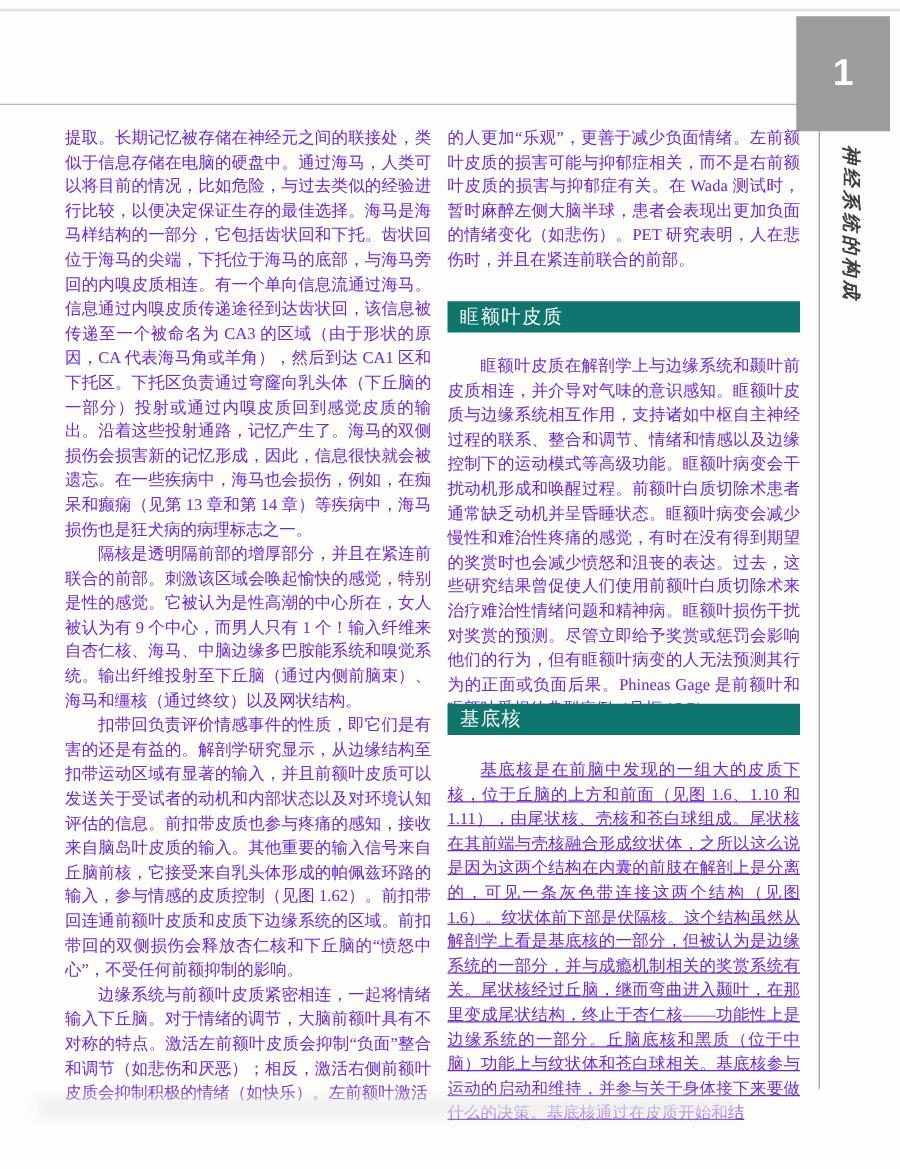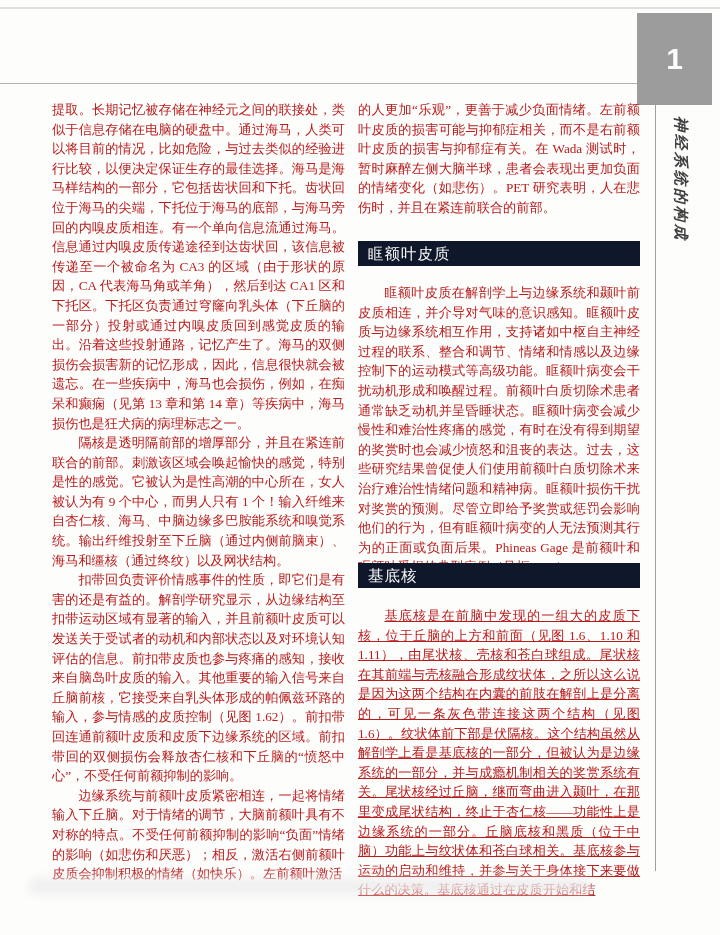--- a/index.html
+++ b/index.html
@@ -43,36 +43,36 @@
     position: absolute; left: 690px; top: 116px;
     transform: rotate(90deg); transform-origin: 0 0;
     white-space: nowrap;
     font-family: "Liberation Serif", "DejaVu Serif", serif;
     font-style: italic; font-weight: bold;
     font-size: 15px; letter-spacing: 3px; color: #3f3f3f;
   }
   
   .col {
     position: absolute;
-    color: #b91c1c;
+    color: #6d28d9;
     font-size: 13.2px;
     line-height: 19.6px;
     text-align: justify;
   }
   .col p { margin: 0; }
   .col p.indent { text-indent: 2em; }
   .col-left  { left: 52px;  top: 100px; width: 293px; }
   .rc-block  { position: absolute; left: 358px; width: 282px; }
   .rc-intro  { top: 100px; }
   .rc-par-1  { top: 283px; }
   .rc-par-2  { top: 606px; text-decoration: underline; }
   
   .section-bar {
     position: absolute; left: 358px; width: 282px; height: 25px;
-    background: #0f172a;
+    background: #0f766e;
     color: #fafafa;
     font-family: "Liberation Sans", sans-serif;
     font-size: 15.5px; line-height: 25px;
     padding-left: 10px; box-sizing: border-box;
     letter-spacing: 1px;
   }
   .bar-1 { top: 241px; }
   .bar-2 { top: 563px; }
 </style>
 </head>
@@ -89,21 +89,21 @@
   </div>
 
   <div class="side-rule"></div>
 
   <div class="side-title">神经系统的构成</div>
 
   <div class="col col-left">
     <p>提取。长期记忆被存储在神经元之间的联接处，类似于信息存储在电脑的硬盘中。通过海马，人类可以将目前的情况，比如危险，与过去类似的经验进行比较，以便决定保证生存的最佳选择。海马是海马样结构的一部分，它包括齿状回和下托。齿状回位于海马的尖端，下托位于海马的底部，与海马旁回的内嗅皮质相连。有一个单向信息流通过海马。信息通过内嗅皮质传递途径到达齿状回，该信息被传递至一个被命名为 CA3 的区域（由于形状的原因，CA 代表海马角或羊角），然后到达 CA1 区和下托区。下托区负责通过穹窿向乳头体（下丘脑的一部分）投射或通过内嗅皮质回到感觉皮质的输出。沿着这些投射通路，记忆产生了。海马的双侧损伤会损害新的记忆形成，因此，信息很快就会被遗忘。在一些疾病中，海马也会损伤，例如，在痴呆和癫痫（见第 13 章和第 14 章）等疾病中，海马损伤也是狂犬病的病理标志之一。</p>
     <p class="indent">隔核是透明隔前部的增厚部分，并且在紧连前联合的前部。刺激该区域会唤起愉快的感觉，特别是性的感觉。它被认为是性高潮的中心所在，女人被认为有 9 个中心，而男人只有 1 个！输入纤维来自杏仁核、海马、中脑边缘多巴胺能系统和嗅觉系统。输出纤维投射至下丘脑（通过内侧前脑束）、海马和缰核（通过终纹）以及网状结构。</p>
     <p class="indent">扣带回负责评价情感事件的性质，即它们是有害的还是有益的。解剖学研究显示，从边缘结构至扣带运动区域有显著的输入，并且前额叶皮质可以发送关于受试者的动机和内部状态以及对环境认知评估的信息。前扣带皮质也参与疼痛的感知，接收来自脑岛叶皮质的输入。其他重要的输入信号来自丘脑前核，它接受来自乳头体形成的帕佩兹环路的输入，参与情感的皮质控制（见图 1.62）。前扣带回连通前额叶皮质和皮质下边缘系统的区域。前扣带回的双侧损伤会释放杏仁核和下丘脑的“愤怒中心”，不受任何前额抑制的影响。</p>
-    <p class="indent">边缘系统与前额叶皮质紧密相连，一起将情绪输入下丘脑。对于情绪的调节，大脑前额叶具有不对称的特点。不受任何前额抑制的影响“负面”情绪的影响（如悲伤和厌恶）；相反，激活右侧前额叶皮质会抑制积极的情绪（如快乐）。左前额叶激活</p>
+    <p class="indent">边缘系统与前额叶皮质紧密相连，一起将情绪输入下丘脑。对于情绪的调节，大脑前额叶具有不对称的特点。激活左前额叶皮质会抑制“负面”整合和调节（如悲伤和厌恶）；相反，激活右侧前额叶皮质会抑制积极的情绪（如快乐）。左前额叶激活</p>
   </div>
 
   <div class="col rc-block rc-intro">
     <p>的人更加“乐观”，更善于减少负面情绪。左前额叶皮质的损害可能与抑郁症相关，而不是右前额叶皮质的损害与抑郁症有关。在 Wada 测试时，暂时麻醉左侧大脑半球，患者会表现出更加负面的情绪变化（如悲伤）。PET 研究表明，人在悲伤时，并且在紧连前联合的前部。</p>
   </div>
 
   <div class="section-bar bar-1">眶额叶皮质</div>
 
   <div class="col rc-block rc-par-1">
     <p class="indent">眶额叶皮质在解剖学上与边缘系统和颞叶前皮质相连，并介导对气味的意识感知。眶额叶皮质与边缘系统相互作用，支持诸如中枢自主神经过程的联系、整合和调节、情绪和情感以及边缘控制下的运动模式等高级功能。眶额叶病变会干扰动机形成和唤醒过程。前额叶白质切除术患者通常缺乏动机并呈昏睡状态。眶额叶病变会减少慢性和难治性疼痛的感觉，有时在没有得到期望的奖赏时也会减少愤怒和沮丧的表达。过去，这些研究结果曾促使人们使用前额叶白质切除术来治疗难治性情绪问题和精神病。眶额叶损伤干扰对奖赏的预测。尽管立即给予奖赏或惩罚会影响他们的行为，但有眶额叶病变的人无法预测其行为的正面或负面后果。Phineas Gage 是前额叶和眶额叶受损的典型病例（见框 15.7）。</p>

